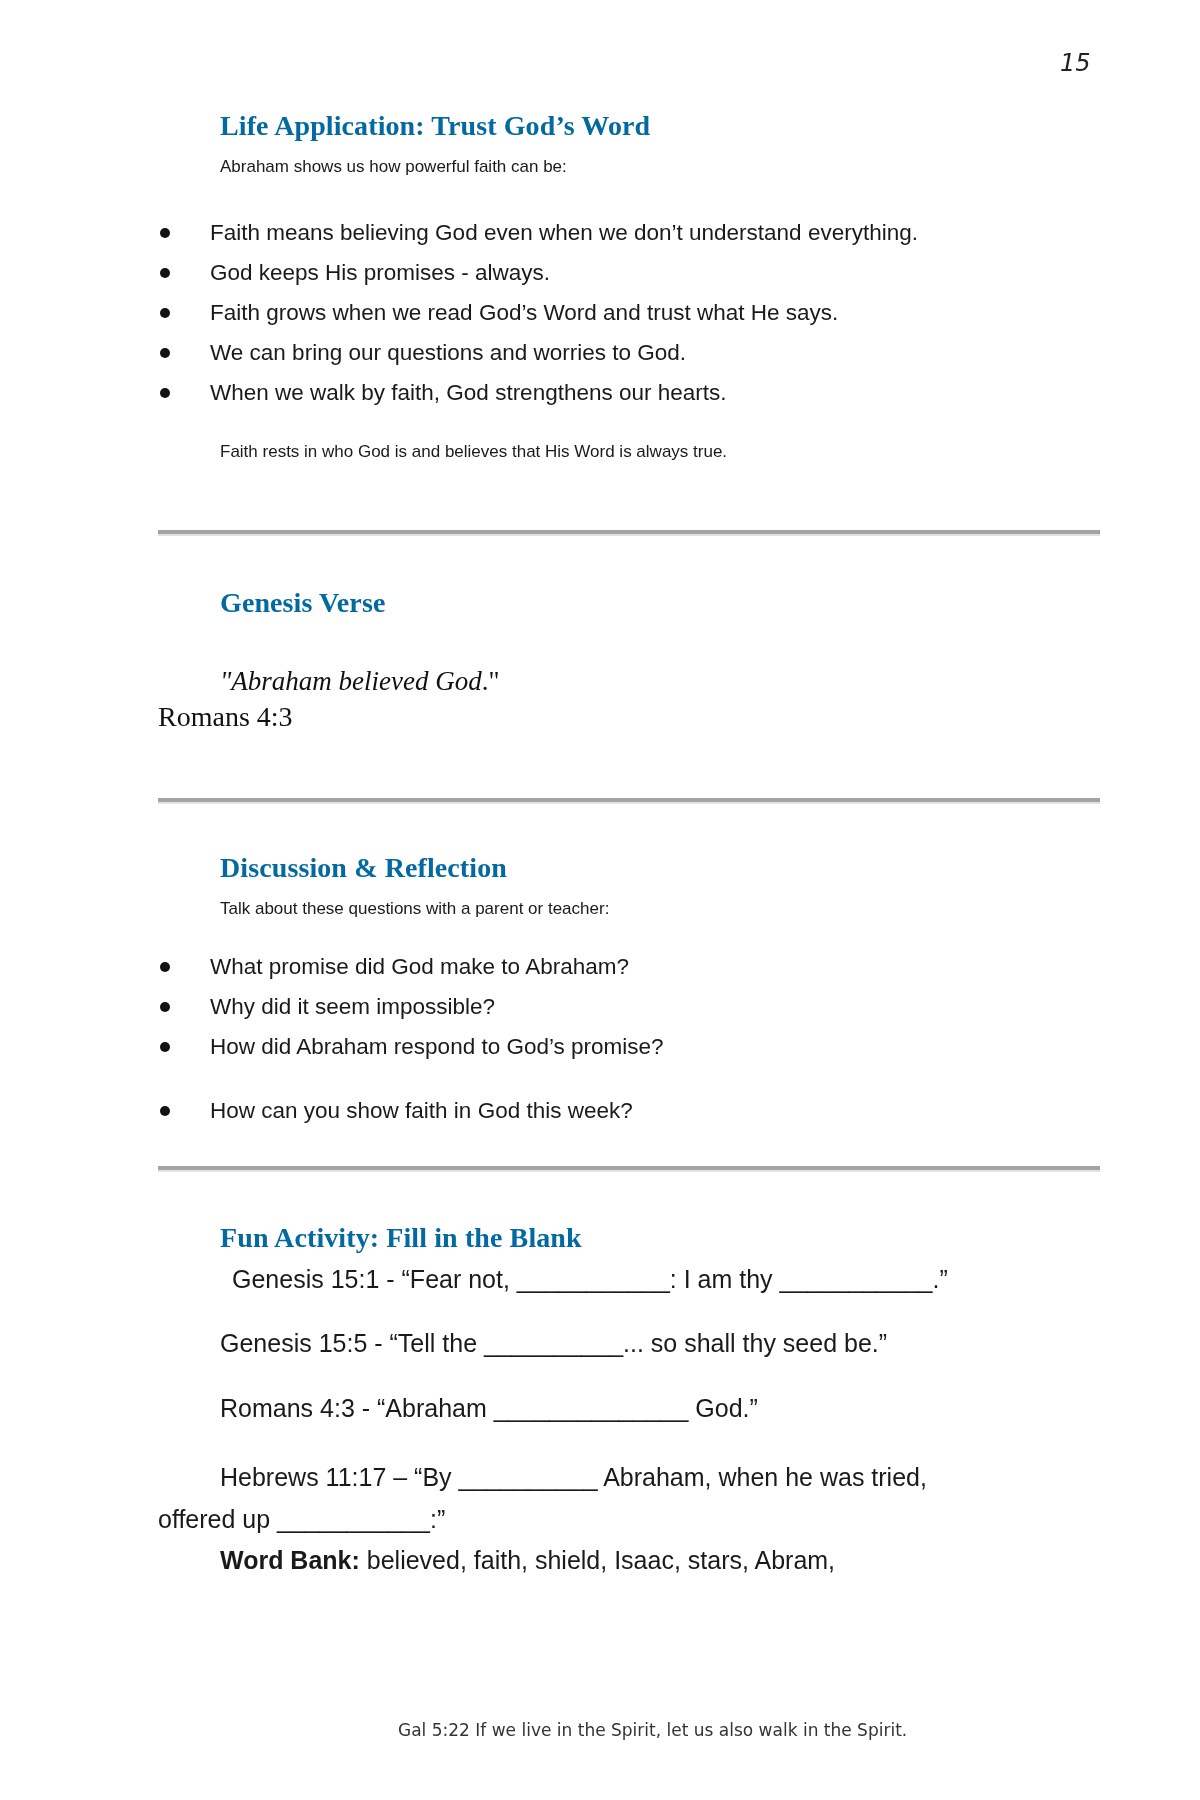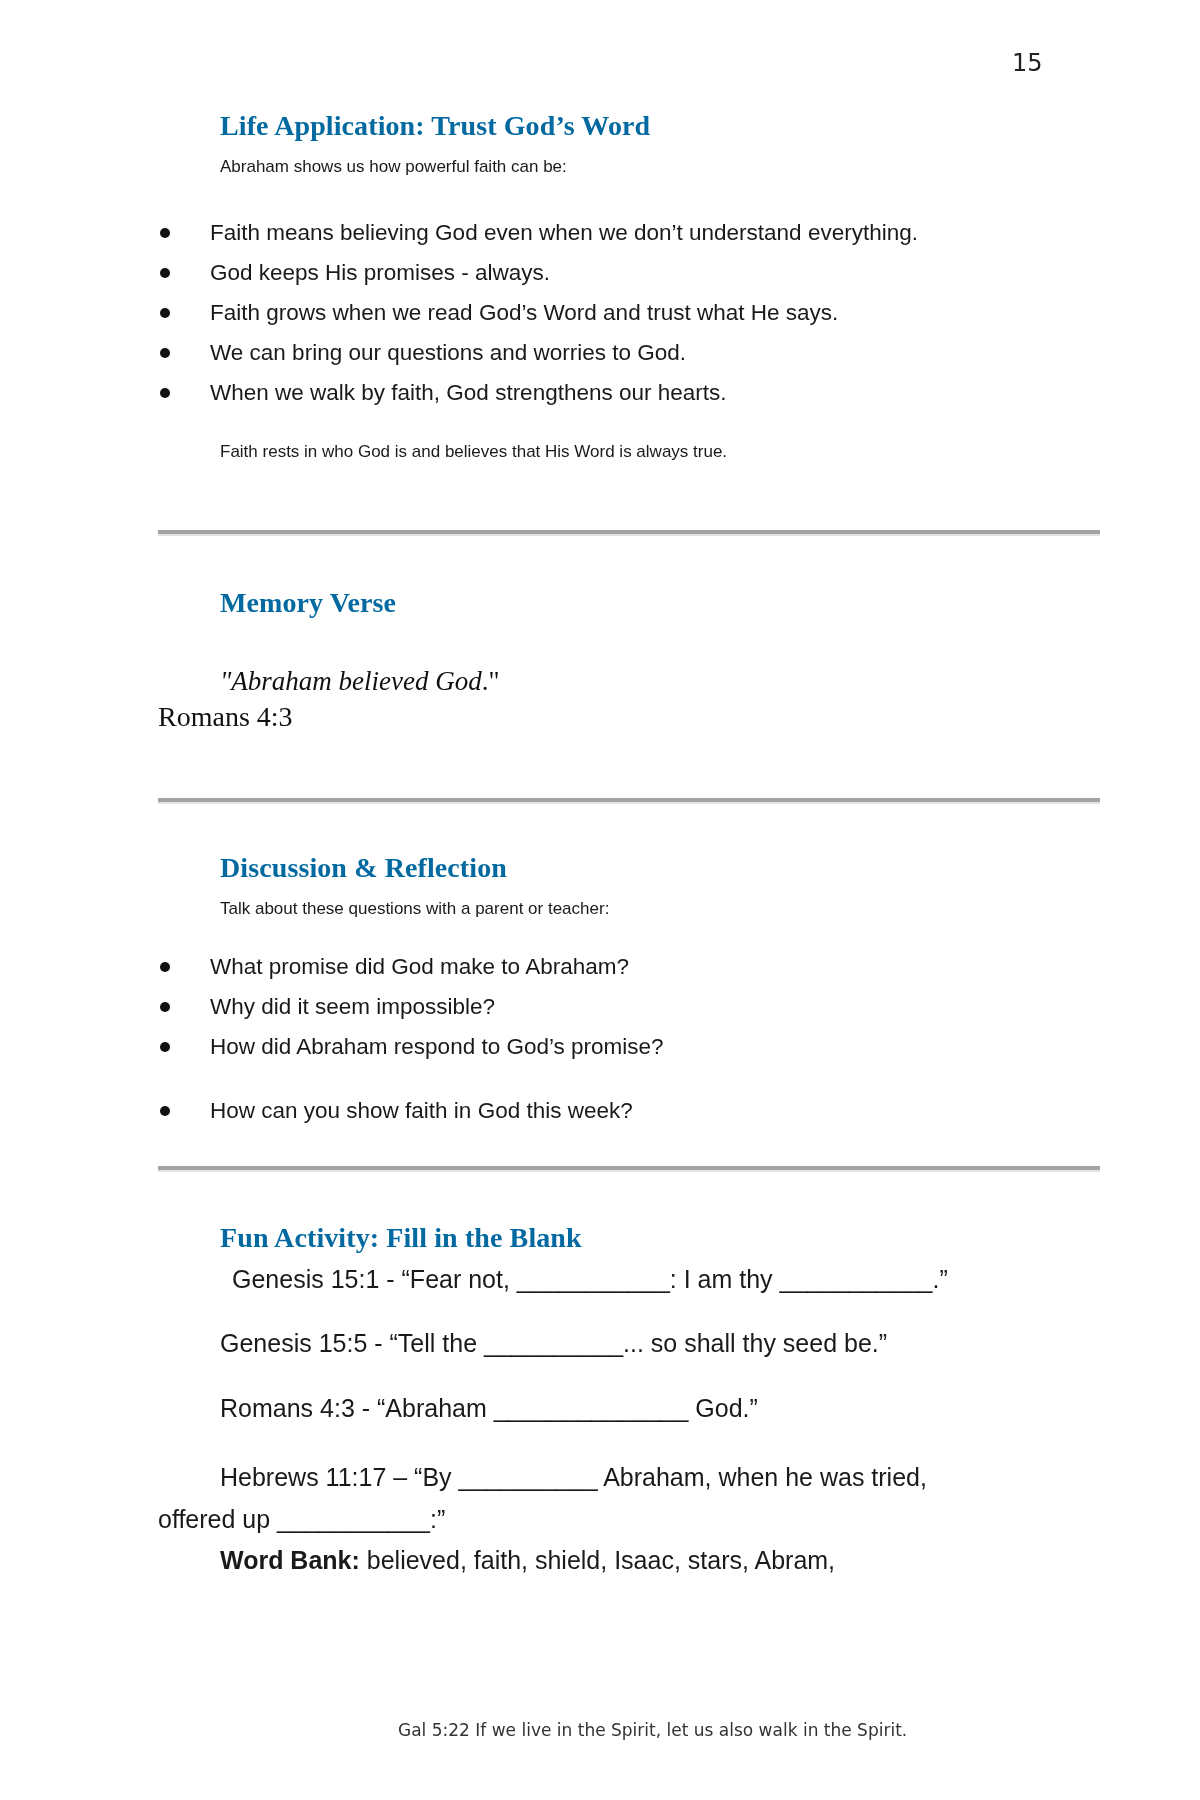--- a/index.html
+++ b/index.html
@@ -19,21 +19,21 @@
   .ref { font-family: "Liberation Serif", serif; font-size: 28px; color: #111; }
   .fill { font-family: "Liberation Sans", sans-serif; font-size: 25px; color: #1a1a1a; }
   .fill b { font-weight: bold; }
   .footer { font-family: "DejaVu Sans", sans-serif; font-size: 17px; color: #333; }
 </style>
 </head>
 <body>
 
 <div class="page">
 
-  <div class="abs pagenum" style="left:1012px; top:51px;">15</div>
+  <div class="abs pagenum" style="left:1060px; top:51px;font-style:italic;">15</div>
 
   <div class="abs heading" style="left:220px; top:112px;">Life Application: Trust God’s Word</div>
   <div class="abs intro" style="left:220px; top:158px;">Abraham shows us how powerful faith can be:</div>
 
   <div>
     <div class="bullet-row" style="top:222px;">
       <span class="bullet-dot" style="top:6px;"></span>
       <span class="bullet-text">Faith means believing God even when we don’t understand everything.</span>
     </div>
     <div class="bullet-row" style="top:262px;">
@@ -51,21 +51,21 @@
     <div class="bullet-row" style="top:382px;">
       <span class="bullet-dot" style="top:6px;"></span>
       <span class="bullet-text">When we walk by faith, God strengthens our hearts.</span>
     </div>
   </div>
 
   <div class="abs intro" style="left:220px; top:443px;">Faith rests in who God is and believes that His Word is always true.</div>
 
   <div class="rule" style="top:530px;"></div>
 
-  <div class="abs heading" style="left:220px; top:589px;">Memory Verse</div>
+  <div class="abs heading" style="left:220px; top:589px;">Genesis Verse</div>
   <div class="abs verse" style="left:220px; top:668px;"><span>"Abraham believed God</span><span class="plain">."</span></div>
   <div class="abs ref" style="left:158px; top:703px;">Romans 4:3</div>
 
   <div class="rule" style="top:798px;"></div>
 
   <div class="abs heading" style="left:220px; top:854px;">Discussion &amp; Reflection</div>
   <div class="abs intro" style="left:220px; top:900px;">Talk about these questions with a parent or teacher:</div>
 
   <div>
     <div class="bullet-row" style="top:956px;">

